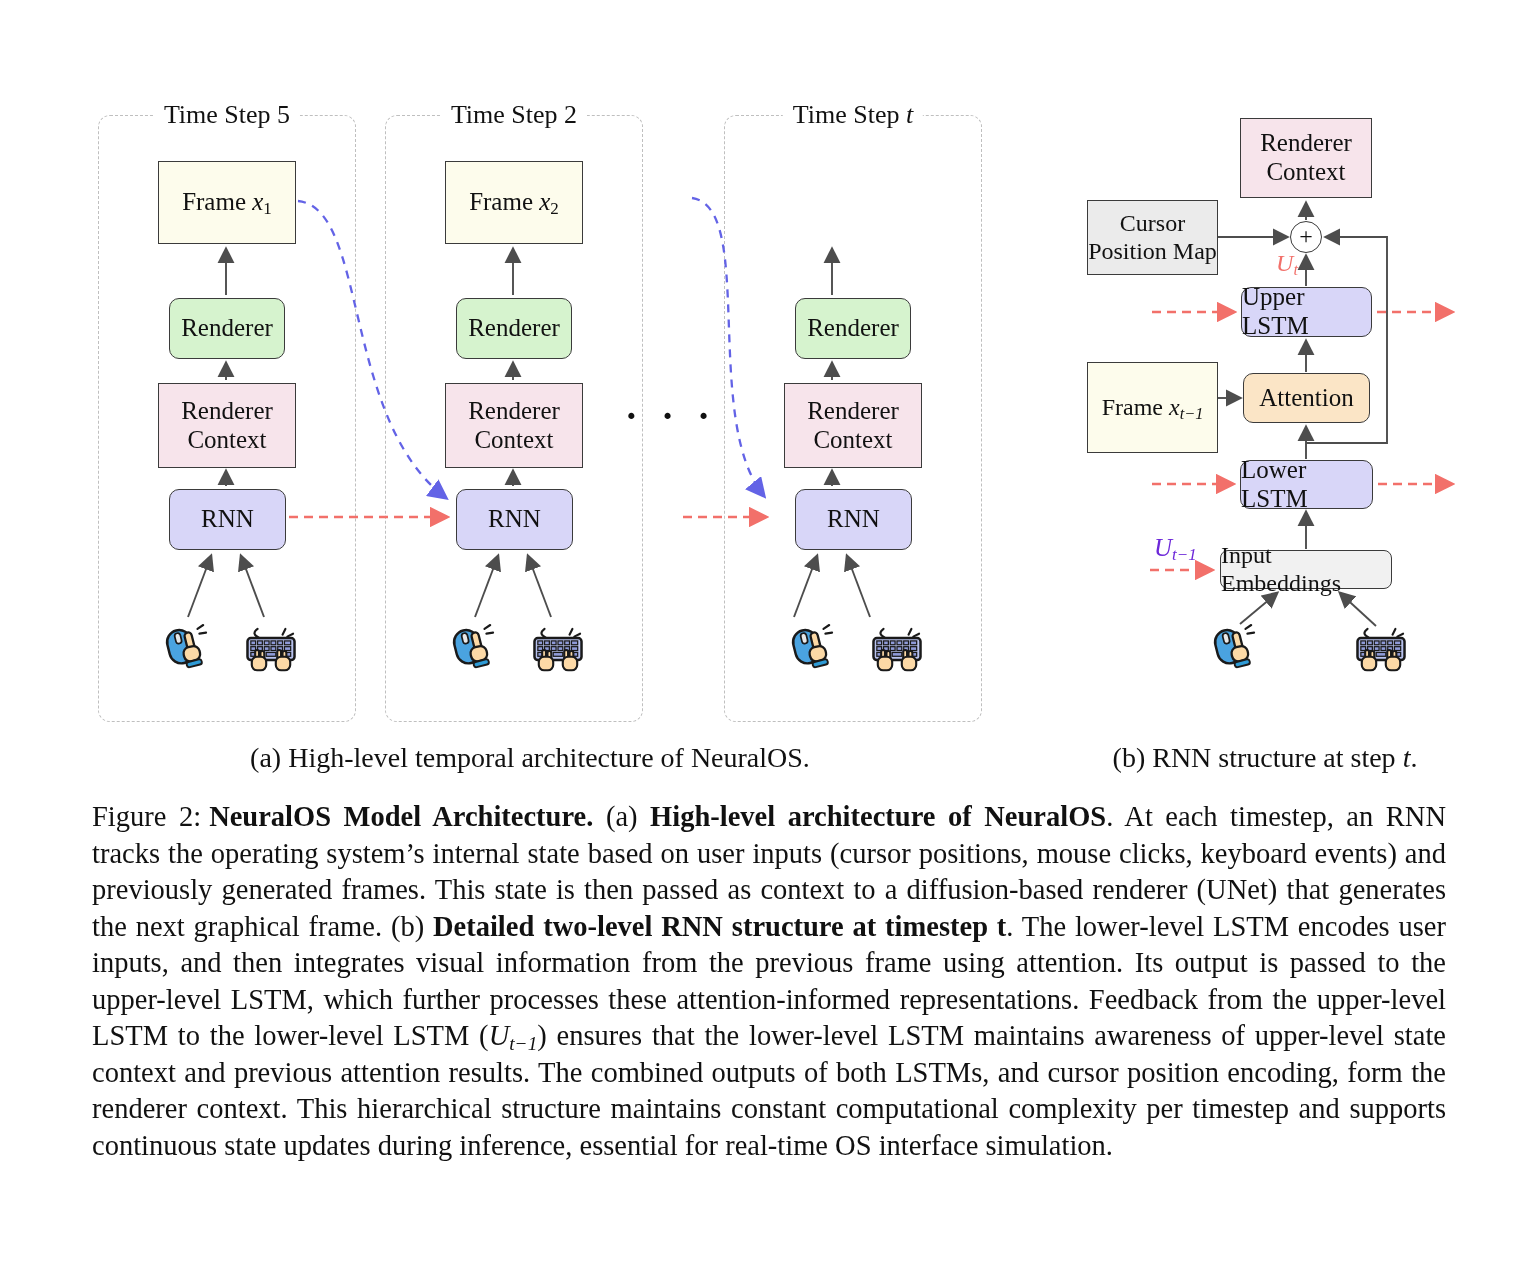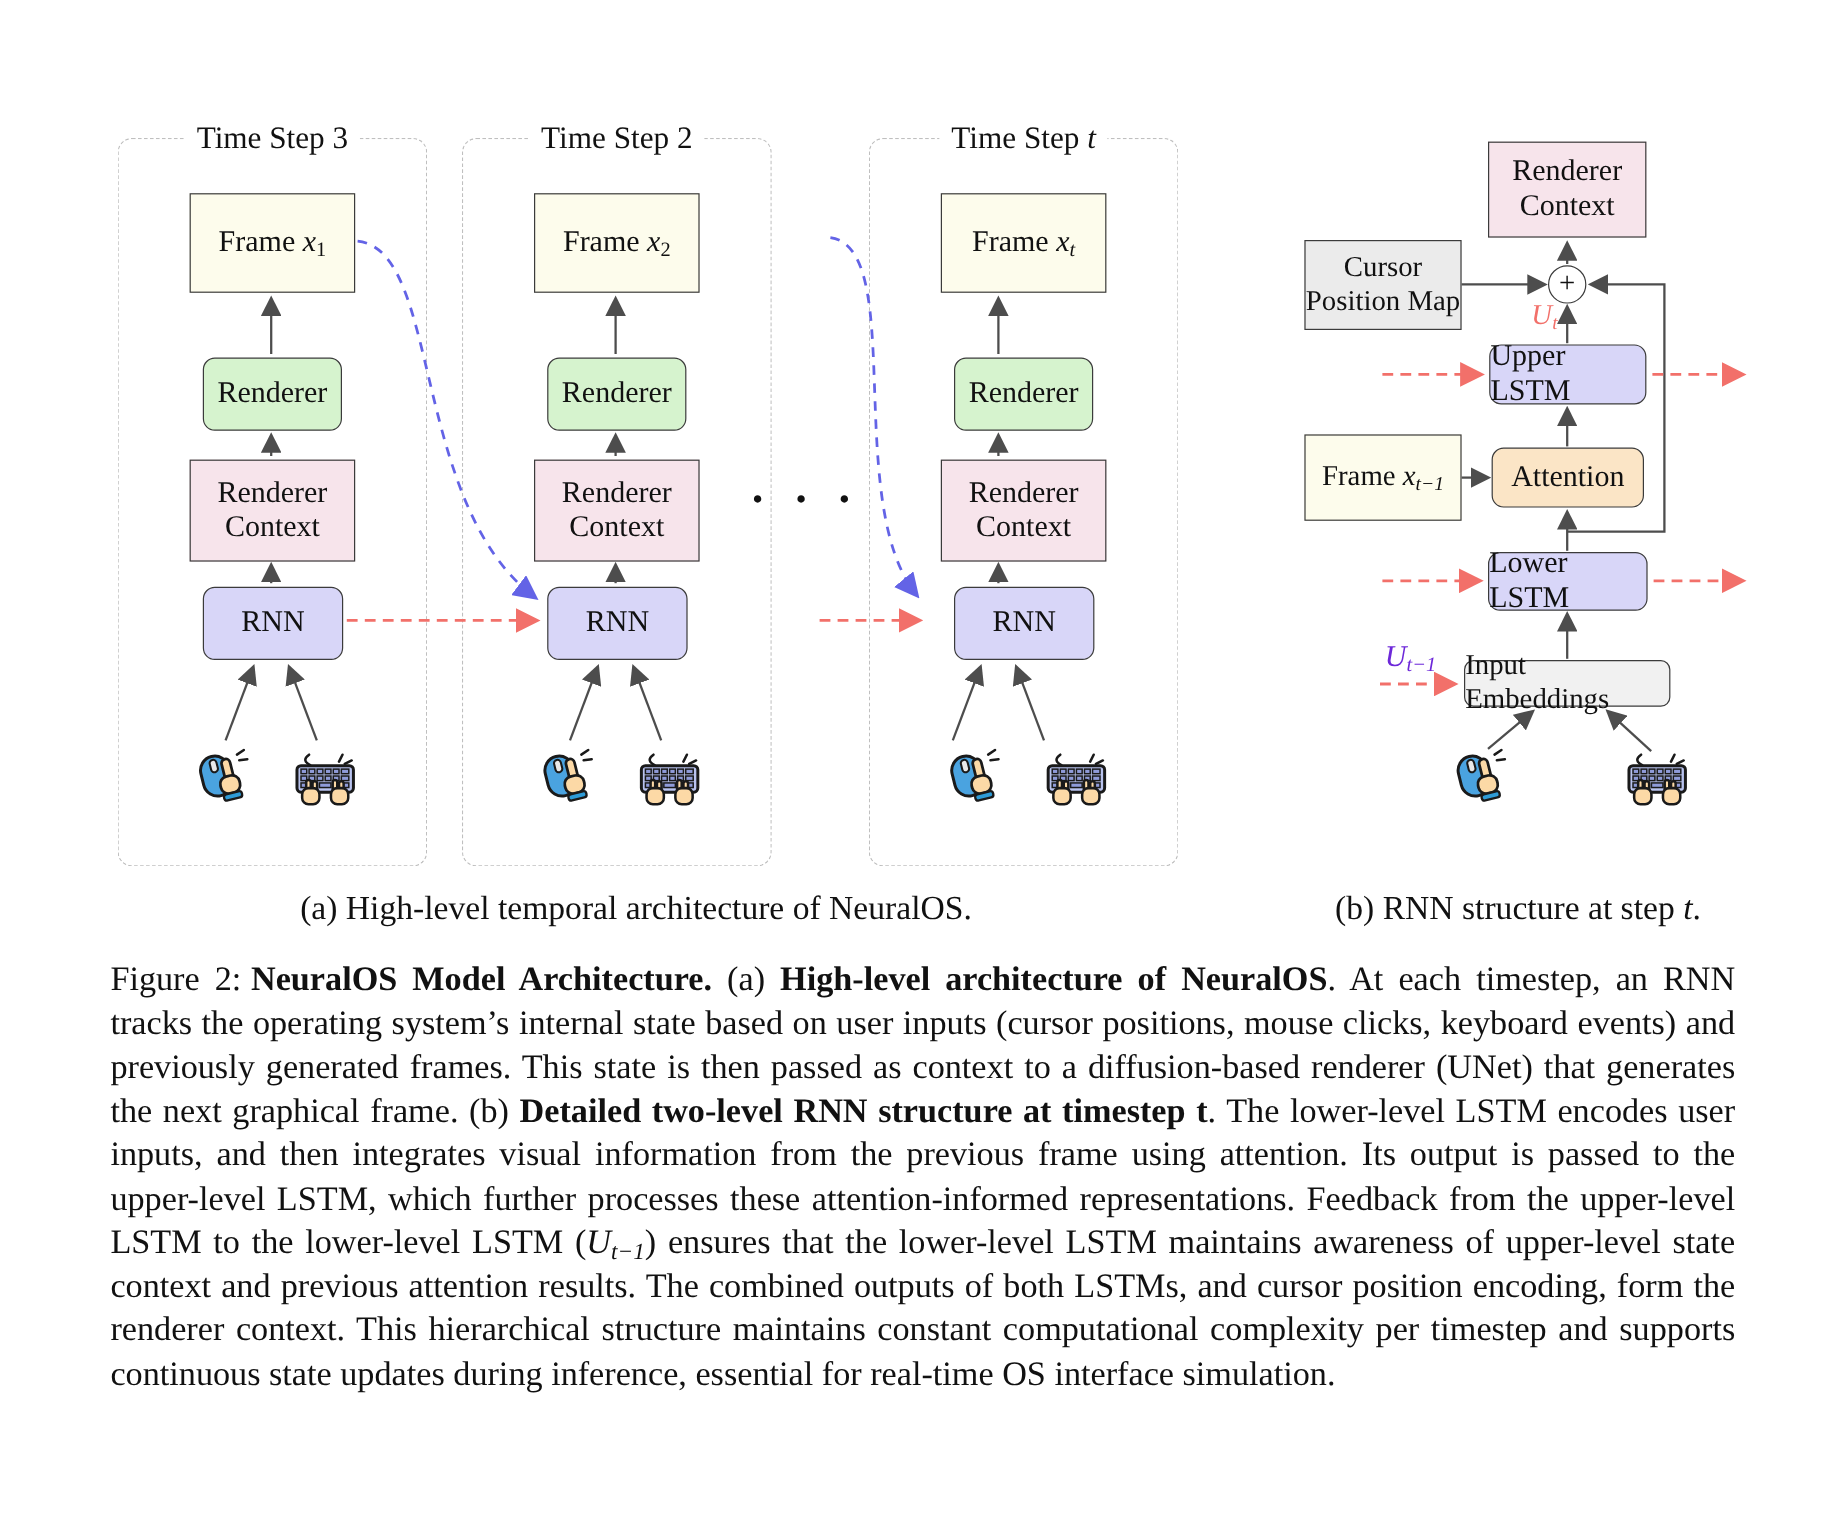--- a/index.html
+++ b/index.html
@@ -36,21 +36,21 @@
   .p-keyb {left:145px;top:511px;width:54px;height:48px;position:absolute;}
 
   .ellipsis{position:absolute;left:616px;top:394px;width:110px;text-align:center;
             font-size:38px;font-weight:700;letter-spacing:7px;z-index:2;}
 
   
   .b-rc   {left:1240px;top:118px;width:132px;height:80px;}
   .b-map  {left:1087px;top:200px;width:131px;height:75px;font-size:24px;}
   .b-plus {left:1290px;top:221px;width:32px;height:32px;border-radius:50%;background:#fff;font-size:24px;}
   .b-up   {left:1241px;top:287px;width:131px;height:50px;}
-  .b-frame{left:1087px;top:362px;width:131px;height:72px;font-size:24px;}
+  .b-frame{left:1087px;top:362px;width:131px;height:91px;font-size:24px;}
   .b-att  {left:1243px;top:373px;width:127px;height:50px;}
   .b-low  {left:1240px;top:460px;width:133px;height:49px;}
   .b-emb  {left:1220px;top:550px;width:172px;height:39px;font-size:24px;border-radius:8px;}
   .b-ut   {position:absolute;left:1248px;top:250px;width:50px;text-align:right;color:#F2706A;font-size:24px;z-index:2;}
   .b-utm1 {position:absolute;left:1154px;top:534px;width:64px;text-align:left;color:#6d28d9;font-size:25px;z-index:2;}
   .b-mouse{position:absolute;left:1210px;top:622px;width:46px;height:52px;}
   .b-keyb {position:absolute;left:1354px;top:627px;width:54px;height:48px;}
 
   .subcap{position:absolute;top:742px;font-size:28px;text-align:center;z-index:2;}
   .subcap-a{left:180px;width:700px;}
@@ -177,21 +177,21 @@
     <g stroke="#F2706A" stroke-width="2.3" stroke-dasharray="9 6" fill="none" marker-end="url(#ah-red)">
       <line x1="1152" y1="312" x2="1234" y2="312"></line>
       <line x1="1377" y1="312" x2="1452" y2="312"></line>
       <line x1="1152" y1="484" x2="1233" y2="484"></line>
       <line x1="1378" y1="484" x2="1452" y2="484"></line>
       <line x1="1150" y1="570" x2="1212" y2="570"></line>
     </g>
   </svg>
 
   <div class="tcol" style="left:98px">
-    <span class="tcol-title"><span>Time Step 3</span><span class="mvar"></span></span>
+    <span class="tcol-title"><span>Time Step 5</span><span class="mvar"></span></span>
     <div class="box sq fill-frame p-frame">
       <span><span>Frame</span>&nbsp;<span class="mvar">x</span><sub class="msub">1</sub><sub class="msub mvar"></sub></span>
     </div>
     <div class="box rd fill-green p-rend">
       <span>Renderer</span>
     </div>
     <div class="box sq fill-pink p-ctx">
       <span>Renderer</span>
       <span>Context</span>
     </div>
@@ -226,23 +226,20 @@
       </svg>
     <svg class="p-keyb" viewBox="0 0 56 50">
         <use href="#sym-keyboard"></use>
       </svg>
   </div>
 
   <div class="ellipsis">· · ·</div>
 
   <div class="tcol" style="left:724px">
     <span class="tcol-title"><span>Time Step </span><span class="mvar">t</span></span>
-    <div class="box sq fill-frame p-frame">
-      <span><span>Frame</span>&nbsp;<span class="mvar">x</span><sub class="msub"></sub><sub class="msub mvar">t</sub></span>
-    </div>
     <div class="box rd fill-green p-rend">
       <span>Renderer</span>
     </div>
     <div class="box sq fill-pink p-ctx">
       <span>Renderer</span>
       <span>Context</span>
     </div>
     <div class="box rd fill-lav p-rnn">
       <span>RNN</span>
     </div>

